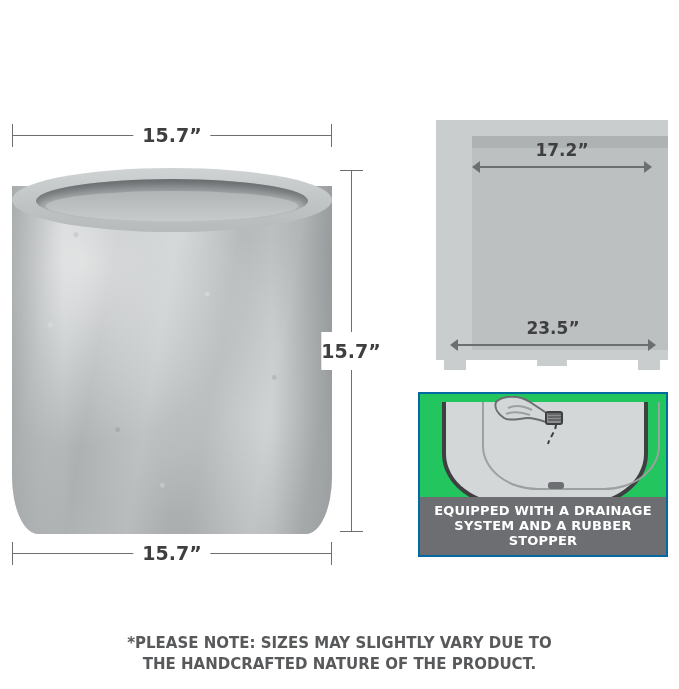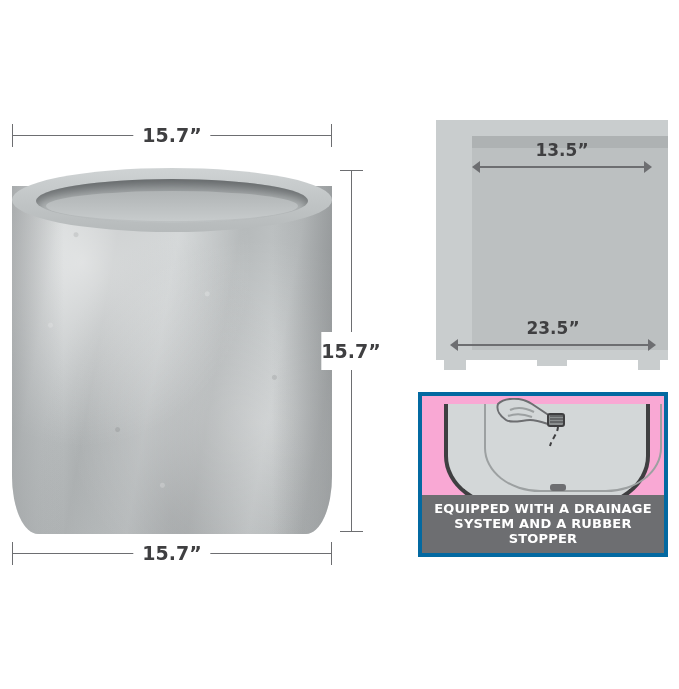--- a/index.html
+++ b/index.html
@@ -274,22 +274,22 @@
   .xs-dim-inner { left: 54px; top: 48px; width: 180px; }
   .xs-dim-outer { left: 32px; top: 226px; width: 206px; }
 
   
   .right-bottom {
     position: absolute;
     left: 418px;
     top: 392px;
     width: 250px;
     height: 165px;
-    border: 4px solid #0369a1;
-    background: #f9a8d4;
+    border: 2px solid #0369a1;
+    background: #22c55e;
     overflow: hidden;
   }
   .rb-pot {
     position: absolute;
     left: 22px;
     top: 8px;
     width: 206px;
     height: 106px;
     border: 4px solid #3f3f41;
     border-top: none;
@@ -399,21 +399,21 @@
       <div class="xs-top-shadow"></div>
       <div class="xs-foot-l"></div>
       <div class="xs-foot-r"></div>
       <div class="xs-notch"></div>
     </div>
 
     <div class="arrow-h xs-dim-inner">
       <div class="abar"></div>
       <div class="ahead-l"></div>
       <div class="ahead-r"></div>
-      <div class="arrow-label">13.5”</div>
+      <div class="arrow-label">17.2”</div>
     </div>
 
     <div class="arrow-h xs-dim-outer">
       <div class="abar"></div>
       <div class="ahead-l"></div>
       <div class="ahead-r"></div>
       <div class="arrow-label">23.5”</div>
     </div>
   </div>
 
@@ -435,14 +435,18 @@
     </div>
 
     <div class="rb-stopper"></div>
 
     <div class="rb-banner">
       <div>EQUIPPED WITH A DRAINAGE</div>
       <div>SYSTEM AND A RUBBER STOPPER</div>
     </div>
   </div>
 
+  <div class="note">
+    <div>*PLEASE NOTE: SIZES MAY SLIGHTLY VARY DUE TO</div>
+    <div>THE HANDCRAFTED NATURE OF THE PRODUCT.</div>
+  </div>
 
 </div>
 
 </body></html>

